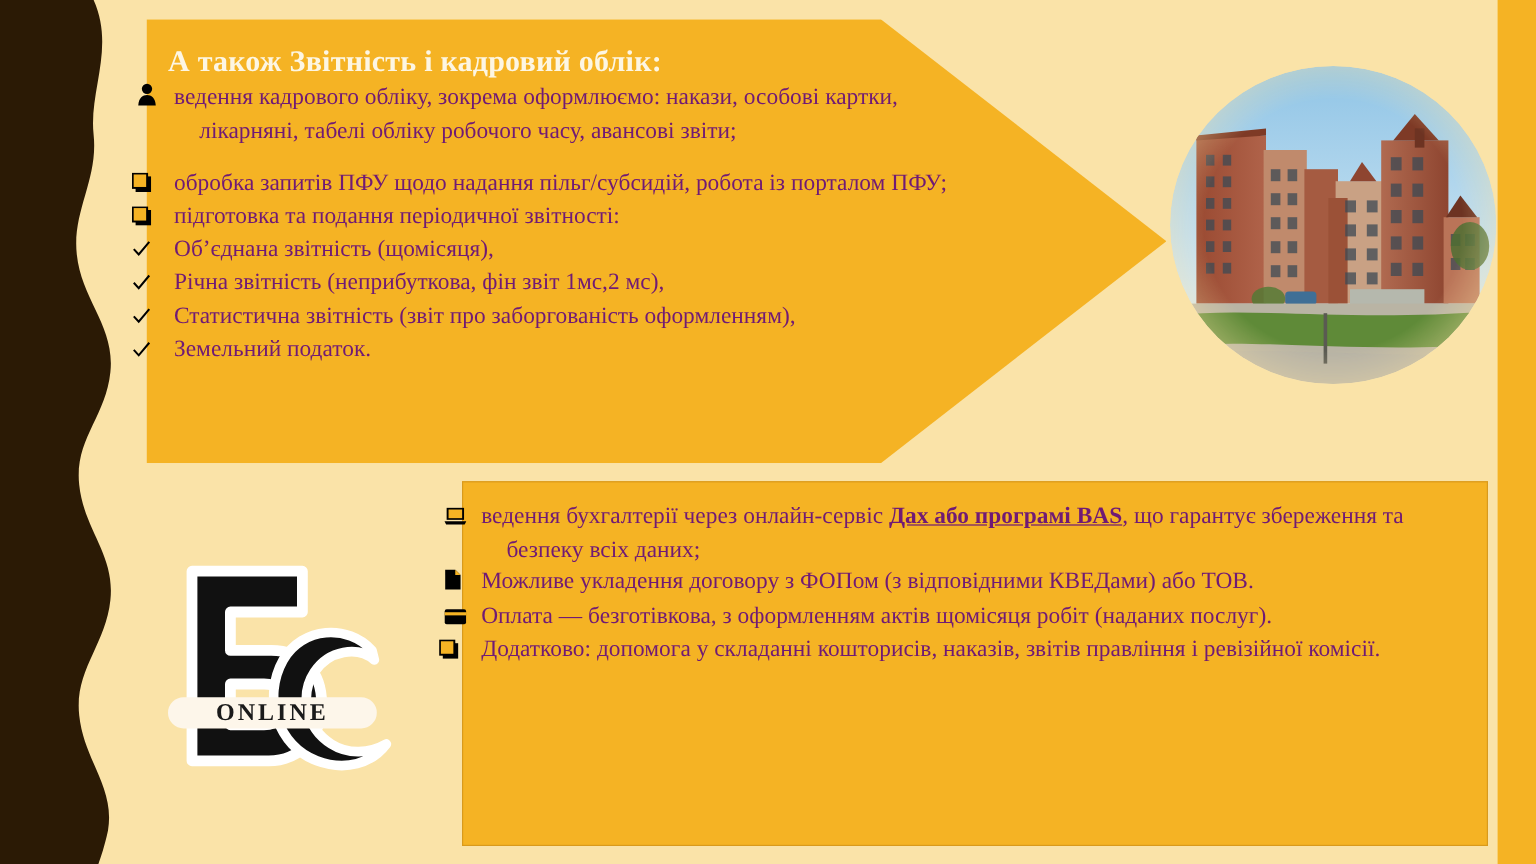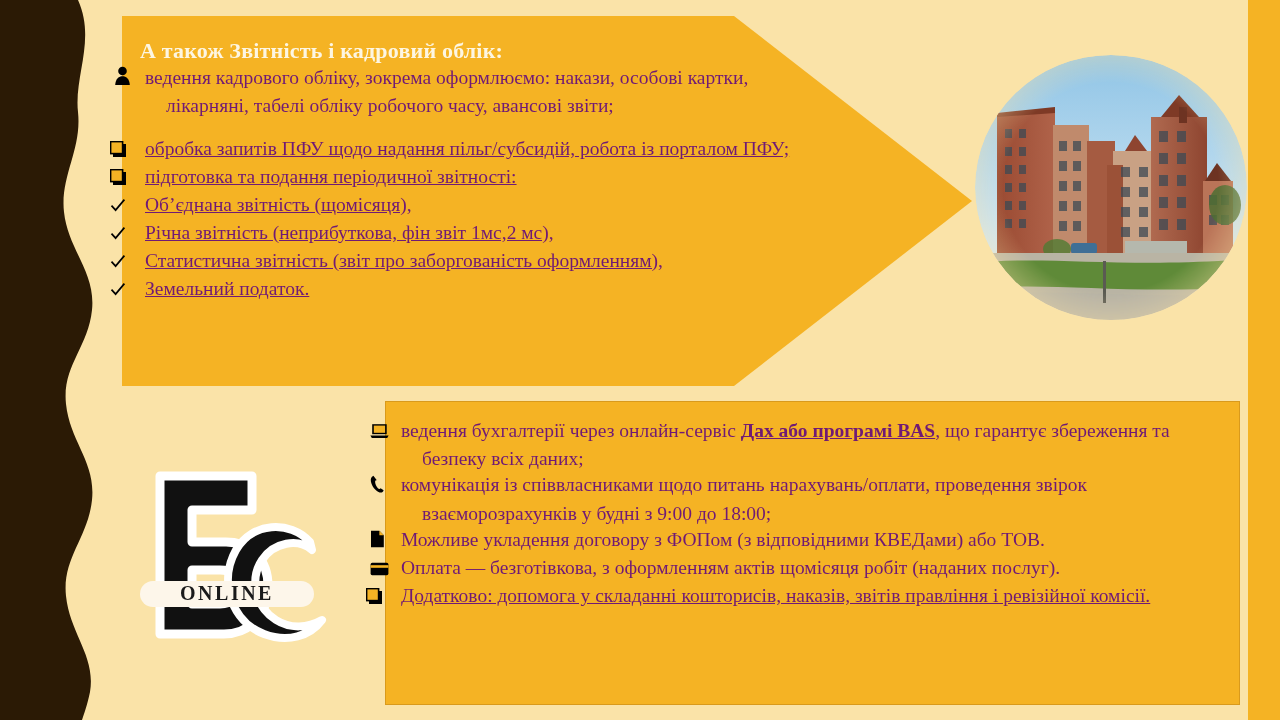--- a/index.html
+++ b/index.html
@@ -44,21 +44,21 @@
   .arrow-inner {
     position: absolute;
     left: 0; top: 0;
     width: 700px;
     padding: 22px 10px 0 18px;
     box-sizing: border-box;
   }
   .arrow-title {
     color: #fdf6e3;
     font-weight: bold;
-    font-size: 22px;
+    font-size: 25px;
     line-height: 1.15;
     margin: 0 0 2px 0;
     letter-spacing: .2px;
   }
   .line {
     color: #701a75;
     font-size: 19.5px;
     line-height: 1.33;
     margin: 0;
   }
@@ -68,21 +68,20 @@
     vertical-align: -2px;
     margin-right: 5px;
   }
   .hang {
     padding-left: 26px;
     text-indent: -26px;
   }
   .hang2 {
     padding-left: 30px;
     text-indent: -30px;
-    text-decoration: underline;
   }
 
   
   .photo-wrap {
     position: absolute;
     left: 975px; top: 55px;
     width: 272px; height: 265px;
   }
   .photo-oval {
     position: absolute;
@@ -305,27 +304,20 @@
     <div class="line hang">
       <span class="ico">
         <svg width="19" height="16" viewBox="0 0 19 16">
           <rect x="2.2" y="1.2" width="14.5" height="10" fill="#000"></rect>
           <rect x="3.8" y="2.6" width="11.3" height="7.2" fill="#f5b324"></rect>
           <path d="M0.4 12.4 L18.6 12.4 L17.2 15 L1.8 15 Z" fill="#000"></path>
         </svg>
       </span><span>ведення бухгалтерії через онлайн-сервіс </span><span class="u-bold">Дах або програмі BAS</span><span>, що гарантує збереження та безпеку всіх даних;</span>
     </div>
 
-    <div class="line hang">
-      <span class="ico">
-        <svg width="14" height="18" viewBox="0 0 14 18">
-          <path d="M3.4 0.8 C1.2 1.6 0.4 4 0.9 6.6 C1.8 11.4 5.4 16 9.6 17.4 C11.6 18 13.2 17 13.6 15.2 L10.6 13.3 C9.8 14.4 8.8 14.2 7.9 13.2 C6.3 11.4 5.2 9 5.1 7 C5.1 5.8 5.6 5.2 6.8 5.3 Z" fill="#000"></path>
-        </svg>
-      </span><span>комунікація із співвласниками щодо питань нарахувань/оплати, проведення звірок взаєморозрахунків у будні з 9:00 до 18:00;</span>
-    </div>
 
     <div class="line hang">
       <span class="ico">
         <svg width="15" height="18" viewBox="0 0 15 18">
           <path d="M1 0.8 L9.4 0.8 L13.8 5.2 L13.8 17.2 L1 17.2 Z" fill="#000"></path>
           <path d="M9.4 0.8 L9.4 5.2 L13.8 5.2 Z" fill="#f5b324"></path>
         </svg>
       </span><span>Можливе укладення договору з ФОПом (з відповідними КВЕДами) або ТОВ.</span>
     </div>
 

